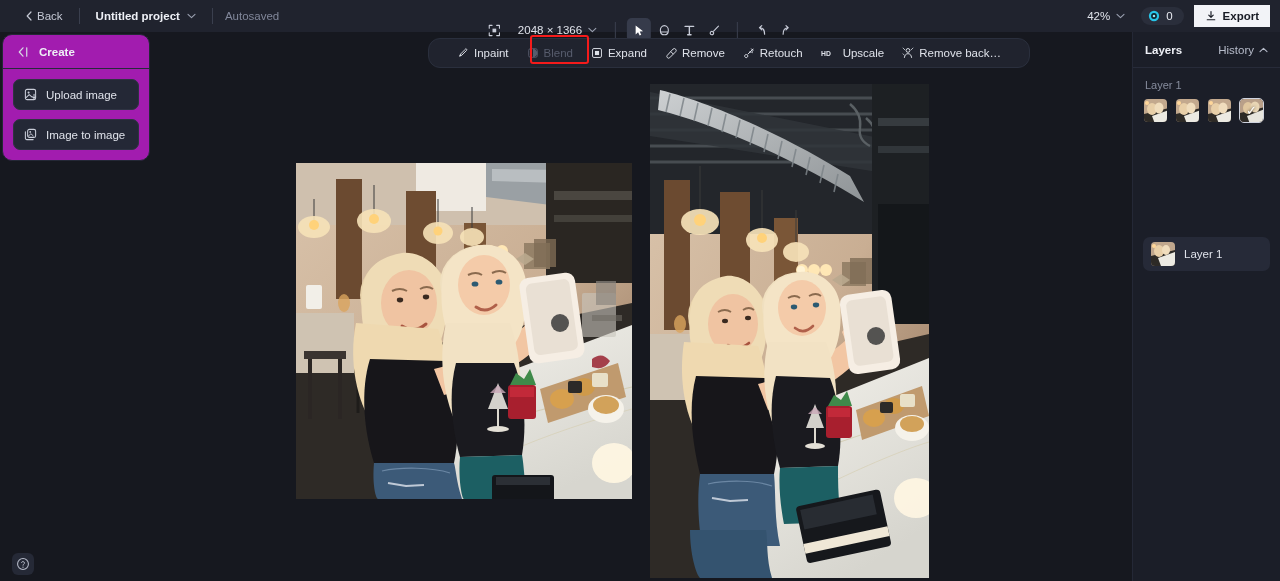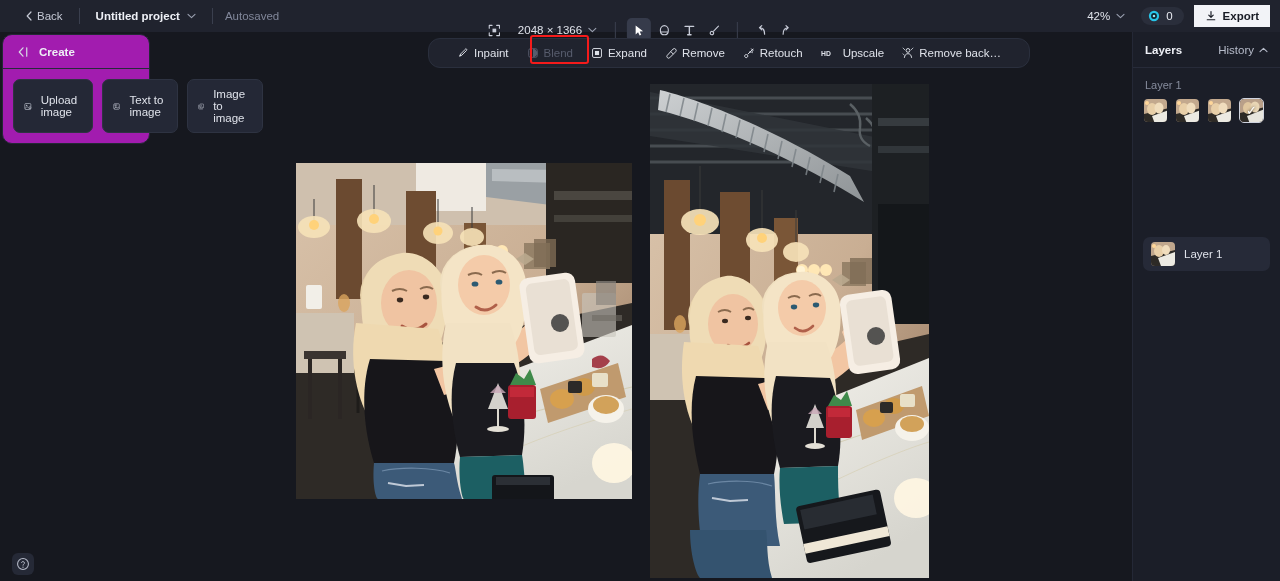--- a/index.html
+++ b/index.html
@@ -70,21 +70,21 @@
     position: absolute; left: 2px; top: 34px; width: 148px;
     background: #a21caf; border-radius: 10px;
     padding-bottom: 10px;
     border: 1px solid #242836;
   }
   .sb-head {
     display: flex; align-items: center; gap: 9px;
     padding: 11px 13px 10px 13px; border-bottom: 1px solid #272b39;
     font-size: 11.5px; font-weight: bold; color: #eef0f6; cursor: pointer;
   }
-  .sb-list { padding: 10px 10px 0 10px; display: flex; flex-direction: row; gap: 9px; }
+  .sb-list { padding: 10px 10px 0 10px; display: flex; flex-direction: column; gap: 9px; }
   .sb-item {
     display: flex; align-items: center; gap: 9px;
     background: #242836; border: 1px solid #2e3342; border-radius: 7px;
     padding: 8px 10px; font-size: 11.5px; color: #dfe2ea; cursor: pointer;
   }
 
   
   .edit-toolbar {
     position: absolute; left: 428px; top: 38px;
     display: flex; align-items: center; gap: 2px;
@@ -537,28 +537,20 @@
         <svg width="13" height="13" viewBox="0 0 15 15">
           <rect x="1.6" y="1.6" width="11.8" height="11.8" rx="2" stroke="#c9cdd9" stroke-width="1.2" fill="none"></rect>
           <circle cx="5.3" cy="5.3" r="1.2" fill="#c9cdd9"></circle>
           <path d="M2.4 11 L6 7.6 L9 10.3" stroke="#c9cdd9" stroke-width="1.2" fill="none" stroke-linecap="round" stroke-linejoin="round"></path>
           <path d="M11.6 7.2 v4.6 M9.8 10.2 L11.6 12 L13.4 10.2" stroke="#c9cdd9" stroke-width="1.2" fill="none" stroke-linecap="round" stroke-linejoin="round"></path>
         </svg>
         <span>Upload image</span>
       </div>
       <div class="sb-item">
         <svg width="13" height="13" viewBox="0 0 15 15">
-          <rect x="1.6" y="1.6" width="11.8" height="11.8" rx="2" stroke="#c9cdd9" stroke-width="1.2" fill="none"></rect>
-          <path d="M3.4 4.4 h5 M5.9 4.4 v5" stroke="#c9cdd9" stroke-width="1.2" stroke-linecap="round"></path>
-          <path d="M2.6 12 L6.4 8.4 L9 10.6 L11 8.8 L13 10.6" stroke="#c9cdd9" stroke-width="1.2" fill="none" stroke-linecap="round" stroke-linejoin="round"></path>
-        </svg>
-        <span>Text to image</span>
-      </div>
-      <div class="sb-item">
-        <svg width="13" height="13" viewBox="0 0 15 15">
           <rect x="4.2" y="1.6" width="9.2" height="9.2" rx="2" stroke="#c9cdd9" stroke-width="1.2" fill="none"></rect>
           <path d="M10.6 13.4 H3.2 a1.6 1.6 0 0 1 -1.6 -1.6 V4.4" stroke="#c9cdd9" stroke-width="1.2" fill="none" stroke-linecap="round"></path>
           <circle cx="7.2" cy="4.6" r="1" fill="#c9cdd9"></circle>
           <path d="M5 9.4 L8 6.6 L10.6 9" stroke="#c9cdd9" stroke-width="1.1" fill="none" stroke-linecap="round" stroke-linejoin="round"></path>
         </svg>
         <span>Image to image</span>
       </div>
     </div>
   </div>
 

